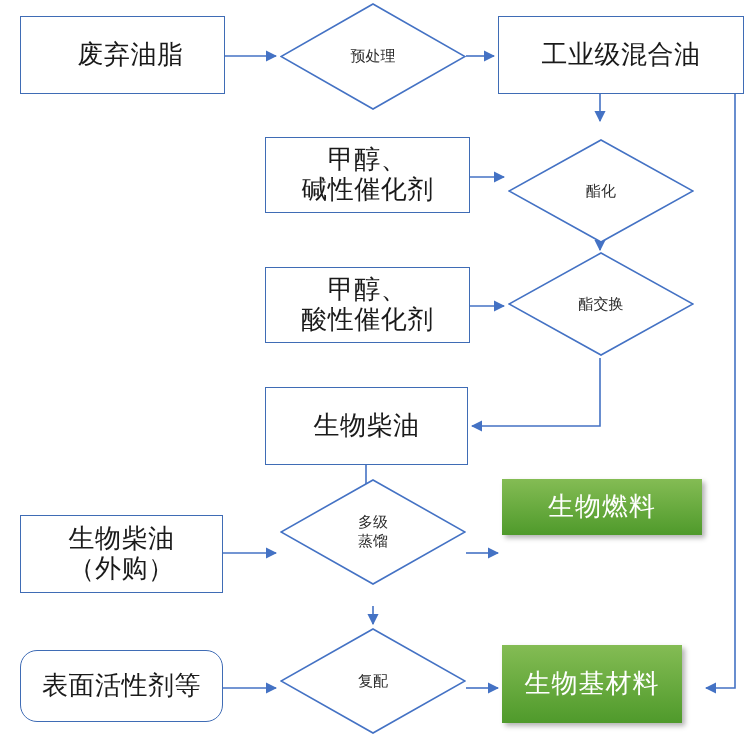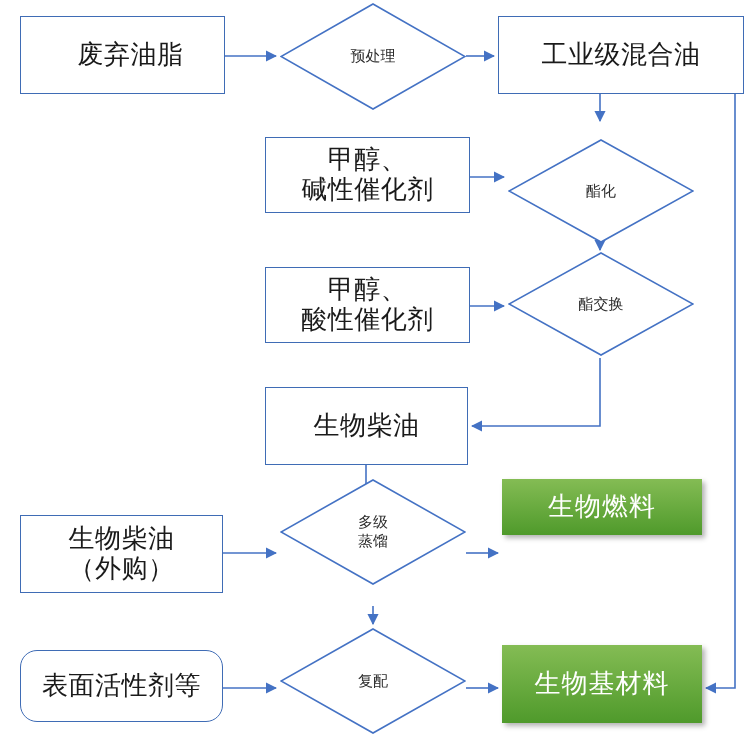--- a/index.html
+++ b/index.html
@@ -158,18 +158,18 @@
       </div>
       <div class="node node-rect" style="left: 20px; top: 650px; width: 203px; height: 72px; border-radius: 17px;">
         <span class="label">表面活性剂等</span>
       </div>
       <div class="node node-diamond" style="left: 280px; top: 628px; width: 186px; height: 106px;">
         <svg class="dshape" viewBox="0 0 186 106" preserveAspectRatio="none">
           <polygon points="93,1 185,53 93,105 1,53" fill="#ffffff" stroke="#4472c4" stroke-width="1.6"></polygon>
         </svg>
         <span class="label">复配</span>
       </div>
-      <div class="node node-rect node-green" style="left: 502px; top: 645px; width: 200px; height: 78px;">
+      <div class="node node-rect node-green" style="left: 502px; top: 645px; width: 180px; height: 78px;">
         <span class="label">生物基材料</span>
       </div>
     </div>
 
 </div>
 
 </body></html>

